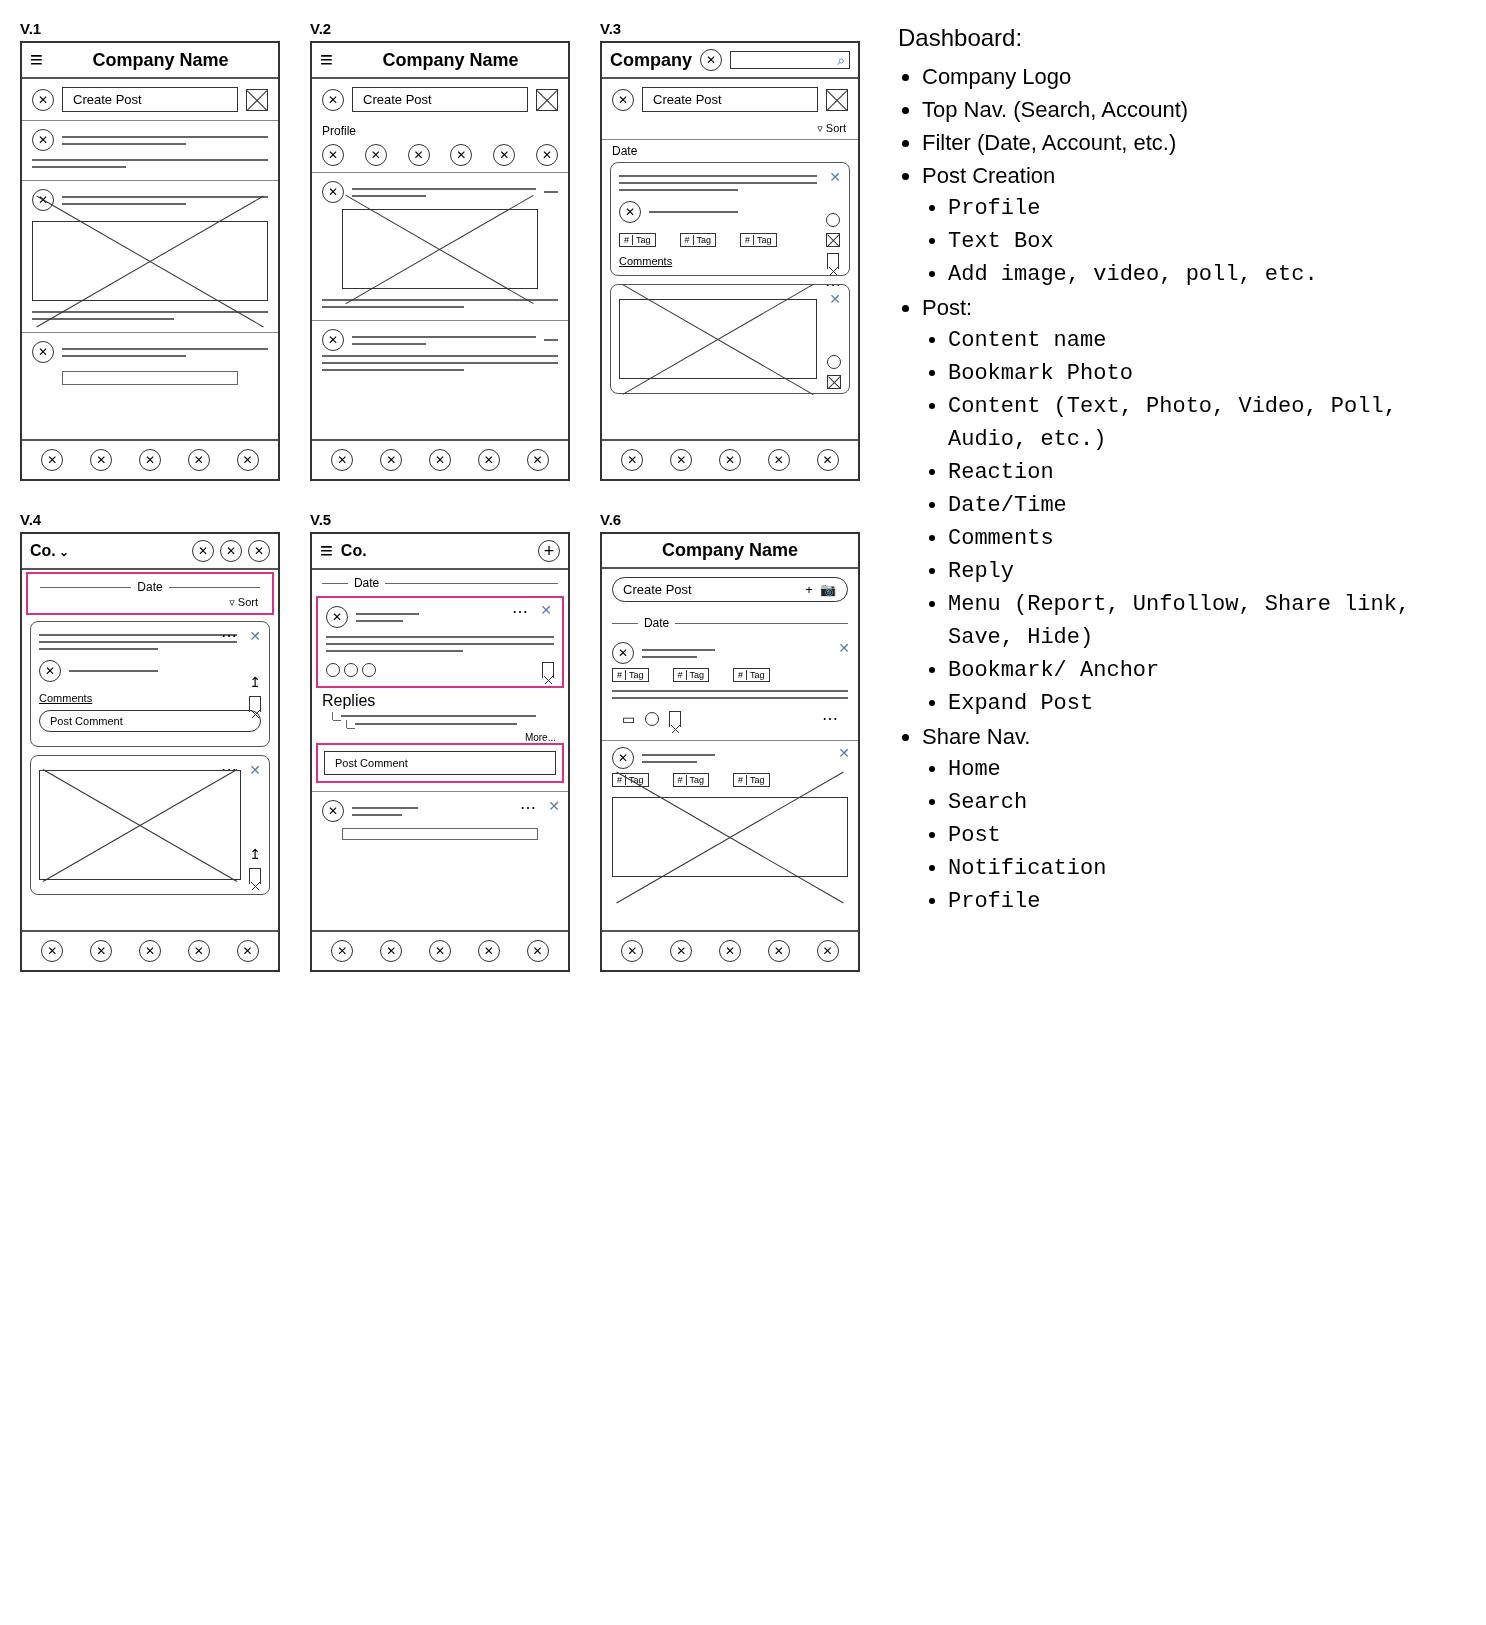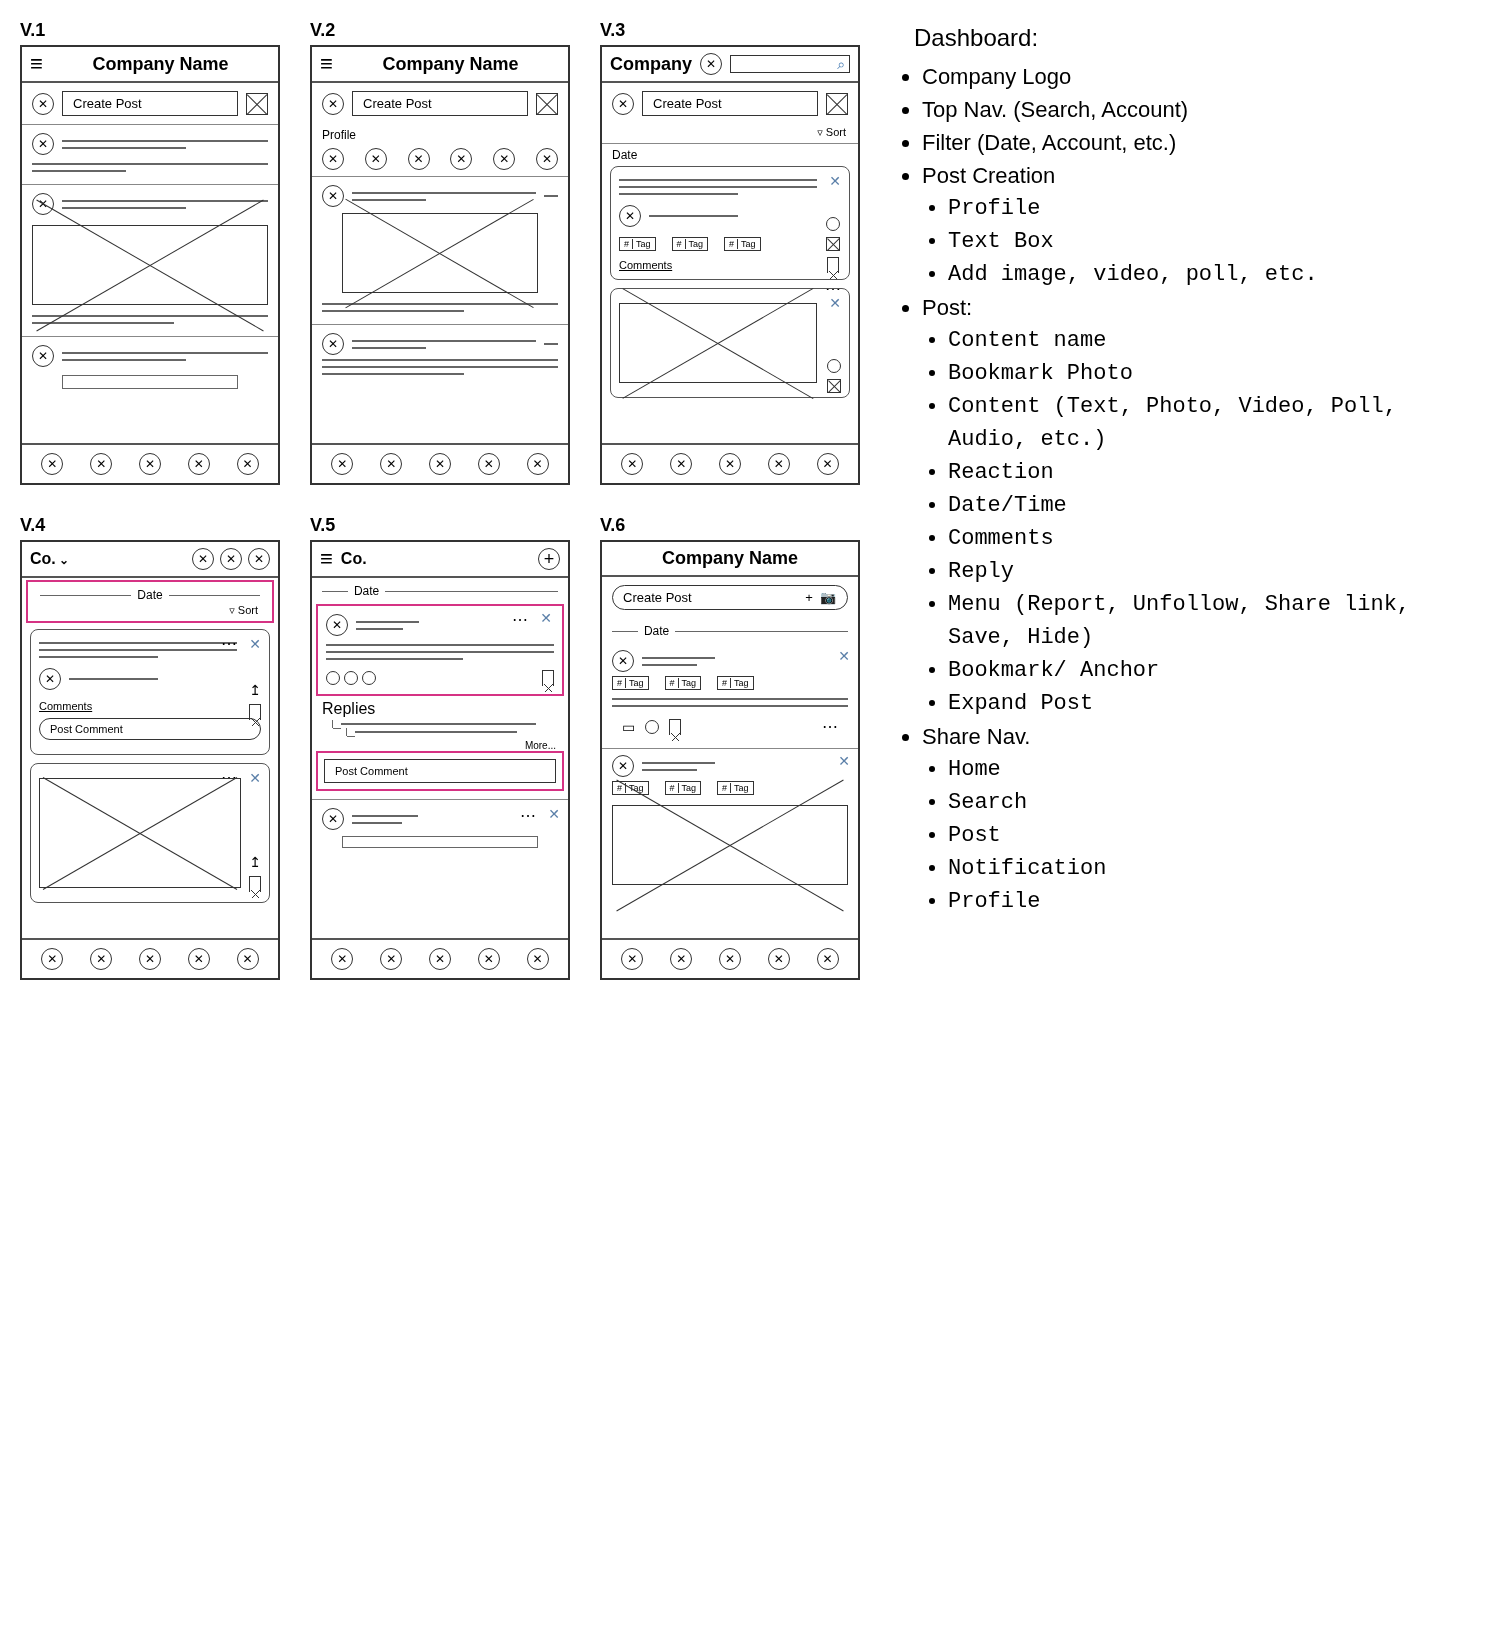--- a/index.html
+++ b/index.html
@@ -1,20 +1,20 @@
 <!DOCTYPE html>
 <html><head>
 <meta charset="utf-8">
 <style>
 * { box-sizing: border-box; margin: 0; padding: 0; }
 body { font-family: "Comic Sans MS", cursive, sans-serif; background: #fff; padding: 20px; font-size: 14px; }
 .canvas { display: flex; gap: 30px; }
 .mockups { display: grid; grid-template-columns: repeat(3, 260px); gap: 30px 30px; }
 .mk { position: relative; }
-.mk-label { font-weight: bold; font-size: 18px; margin-bottom: 4px; }
+.mk-label { font-weight: bold; font-size: 15px; margin-bottom: 4px; }
 .frame { border: 2px solid #333; width: 260px; background: #fff; display: flex; flex-direction: column; min-height: 440px; }
 .hdr { border-bottom: 2px solid #555; display: flex; align-items: center; padding: 6px 8px; gap: 8px; }
 .hdr-title { flex: 1; text-align: center; font-size: 18px; font-weight: bold; }
 .hdr-title.left { text-align: left; }
 .hamburger { display: inline-block; }
 .hamburger::before { content: "≡"; font-size: 22px; line-height: 1; }
 .circ { width: 22px; height: 22px; border: 1.5px solid #333; border-radius: 50%; display: inline-flex; align-items: center; justify-content: center; font-size: 14px; flex-shrink: 0; }
 .circ-x::before { content: "✕"; font-size: 12px; }
 .circ-plus::before { content: "+"; font-size: 18px; line-height: 1; }
 .sq { width: 22px; height: 22px; border: 1.5px solid #333; position: relative; flex-shrink: 0; }
@@ -48,36 +48,36 @@
 .side-icons { position: absolute; right: 8px; top: 50px; display: flex; flex-direction: column; gap: 6px; align-items: center; }
 .sm { width: 14px; height: 14px; border: 1.5px solid #333; }
 .sm.circ-sm { border-radius: 50%; }
 .sm.sqx { position: relative; }
 .sm.sqx::before, .sm.sqx::after { content: ""; position: absolute; width: 140%; height: 1px; background: #333; top: 50%; left: -20%; }
 .sm.sqx::before { transform: rotate(45deg); }
 .sm.sqx::after { transform: rotate(-45deg); }
 .bm { width: 12px; height: 16px; border: 1.5px solid #333; border-bottom: none; position: relative; }
 .bm::after { content: ""; position: absolute; bottom: -6px; left: -1.5px; right: -1.5px; height: 8px; background: linear-gradient(135deg, transparent 49%, #333 49% 56%, transparent 56%), linear-gradient(-135deg, transparent 49%, #333 49% 56%, transparent 56%); }
 .dots::before { content: "⋯"; font-size: 16px; }
-.tags { display: flex; gap: 16px; padding: 4px 0; }
+.tags { display: flex; gap: 24px; padding: 4px 0; }
 .tag { border: 1px solid #333; font-size: 9px; padding: 1px 4px; display: inline-flex; gap: 3px; }
 .tag::before { content: "#"; border-right: 1px solid #333; padding-right: 3px; }
 .comments-lbl { font-size: 11px; text-decoration: underline; padding-top: 4px; }
 .highlight { border: 2.5px solid #d63384; }
 .share-icon::before { content: "↥"; font-size: 14px; }
 .pill { border: 1.5px solid #333; border-radius: 14px; padding: 4px 10px; display: flex; align-items: center; gap: 8px; font-size: 13px; }
 .pill-input { border: 1.5px solid #333; border-radius: 12px; padding: 4px 10px; font-size: 11px; margin: 6px 0; }
 .replies { font-size: 16px; padding: 4px 10px 2px; }
 .reply-tree { padding: 0 10px 4px 20px; font-size: 10px; }
 .reply-tree .r { border-left: 1px solid #666; padding: 3px 0 3px 8px; position: relative; }
 .reply-tree .r::before { content: ""; position: absolute; left: 0; top: 8px; width: 8px; height: 1px; background: #666; }
 .more { font-size: 10px; text-align: right; padding-right: 12px; }
 .action-row { display: flex; gap: 10px; align-items: center; padding: 6px 10px; }
 .notes { font-size: 22px; line-height: 1.5; padding-left: 8px; }
-.notes h3 { font-size: 24px; font-weight: normal; margin-bottom: 4px; margin-left: 16px; }
+.notes h3 { font-size: 24px; font-weight: normal; margin-bottom: 4px; }
 .notes ul { list-style: disc; padding-left: 24px; }
 .notes ul ul { padding-left: 26px; font-family: Liberation Mono, monospace; }
 .chev::after { content: " ⌄"; font-size: 12px; }
 .hdr-icons { display: flex; gap: 6px; }
 .flex1 { flex: 1; }
 .post-input { border: 1.5px solid #333; padding: 5px 10px; font-size: 11px; }
 .v4-date { padding:4px 8px 2px; margin:2px 4px; }
 .v5-hi { margin: 0 4px; padding: 2px; }
 </style>
 </head>

